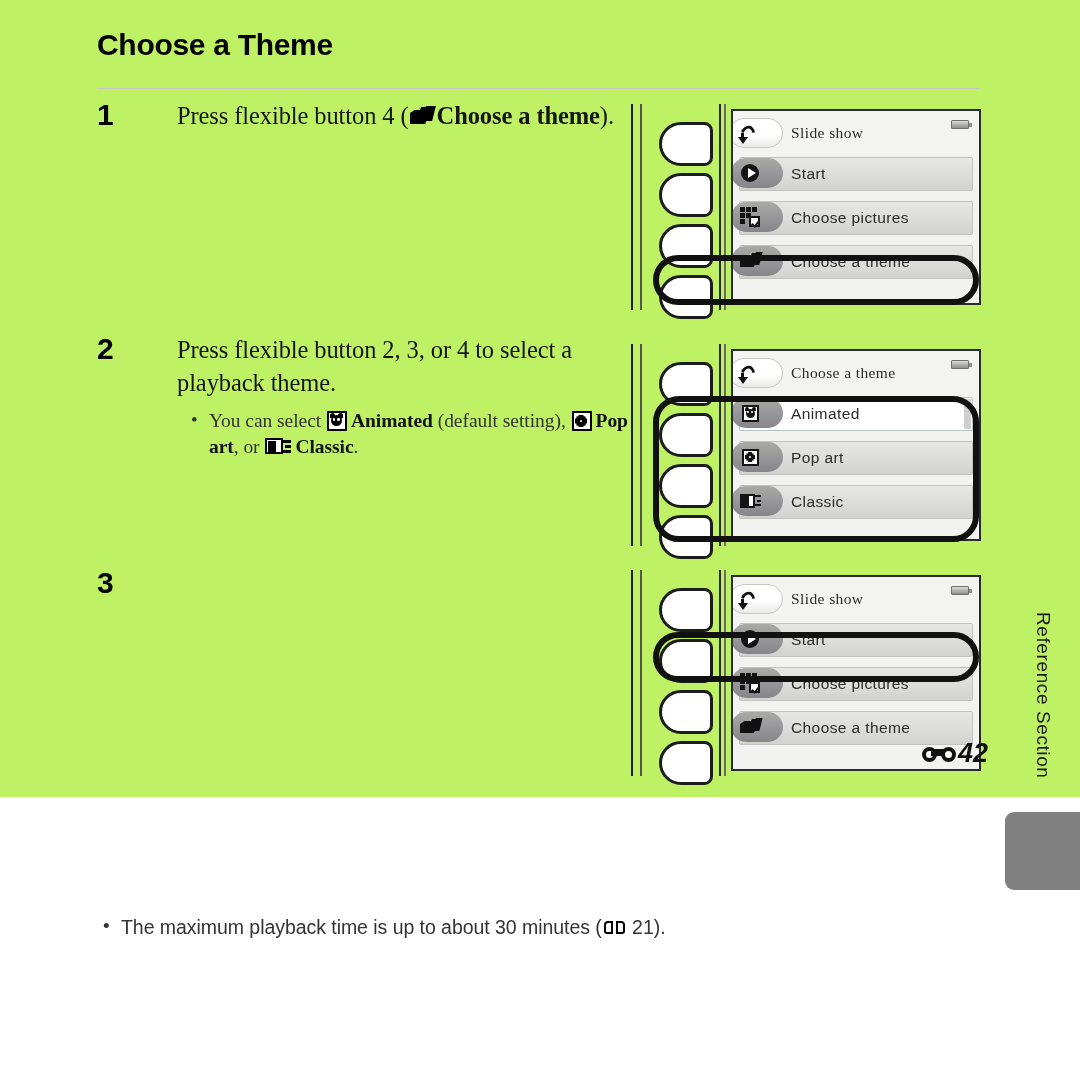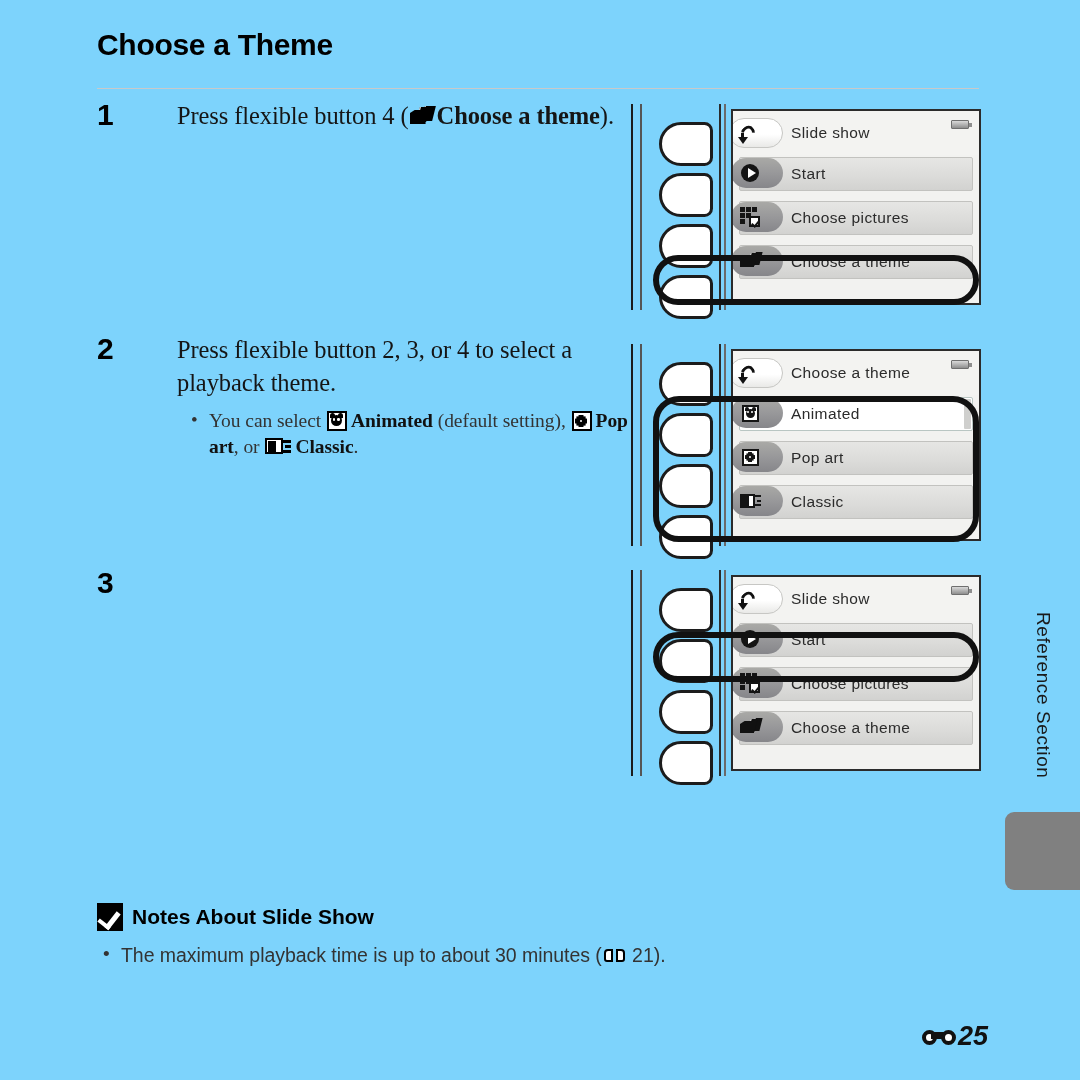--- a/index.html
+++ b/index.html
@@ -9,22 +9,22 @@
     height: 1080px;
     background: #ffffff;
     font-family: "Liberation Sans", sans-serif;
     color: #1a1a1a;
     overflow: hidden;
   }
 
   .page {
     position: relative;
     width: 1080px;
-    height: 1080px;
-    background: #7dd3fc;
+    height: 797px;
+    background: #bef264;
   }
 
   
   .page-title {
     position: absolute;
     left: 97px;
     top: 28px;
     font-size: 30px;
     font-weight: bold;
     letter-spacing: -0.3px;
@@ -264,20 +264,21 @@
     width: 54px; height: 30px;
     background: linear-gradient(180deg,#ffffff 0%,#ffffff 55%,#e9e9e7 100%);
     border: 1px solid #c7c7c4;
     border-radius: 15px;
   }
   .screen-title .ttl {
     margin-left: 58px;
     font-size: 15.5px;
     color: #2b2b2b;
     letter-spacing: 0.4px;
+    font-family: Liberation Serif, serif;
   }
   .battery {
     position: absolute;
     right: 10px; top: 9px;
     width: 18px; height: 9px;
     border: 1px solid #6f6f6f;
     border-radius: 1px;
     background: linear-gradient(180deg,#d9d9d9,#8e8e8e);
   }
   .battery::after {
@@ -773,31 +774,27 @@
       </div>
     </div>
 
     <div class="hilite" style="left:22px; top:62px; width:326px; height:50px;"></div>
   </div>
 
   <div class="ref-text">Reference Section</div>
   <div class="ref-tab"></div>
 
   <div class="notes">
-    <div class="notes-head">
-      <span class="ic-caution"></span>
-      <span>Notes About Slide Show</span>
-    </div>
     <div class="bullet">
       <span>The maximum playback time is up to about 30 minutes (</span><span class="ic ic-book"><span class="pg-l"></span><span class="pg-r"></span></span><span> 21).</span>
     </div>
   </div>
 
   <div class="folio">
     <span class="e-mark">
       <span class="lobe-l"></span>
         <span class="bar"></span>
         <span class="lobe-r"></span>
     </span>
-    <span>25</span>
+    <span>42</span>
   </div>
 
 </div>
 
 </body></html>

